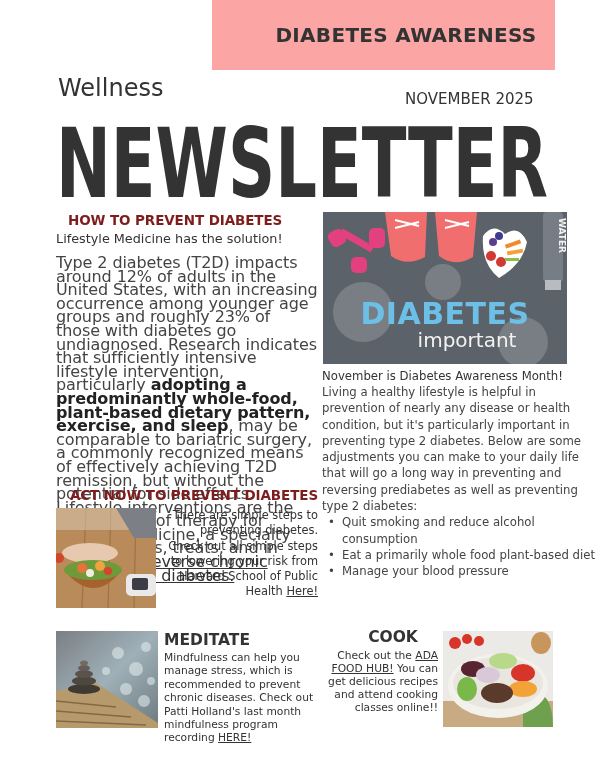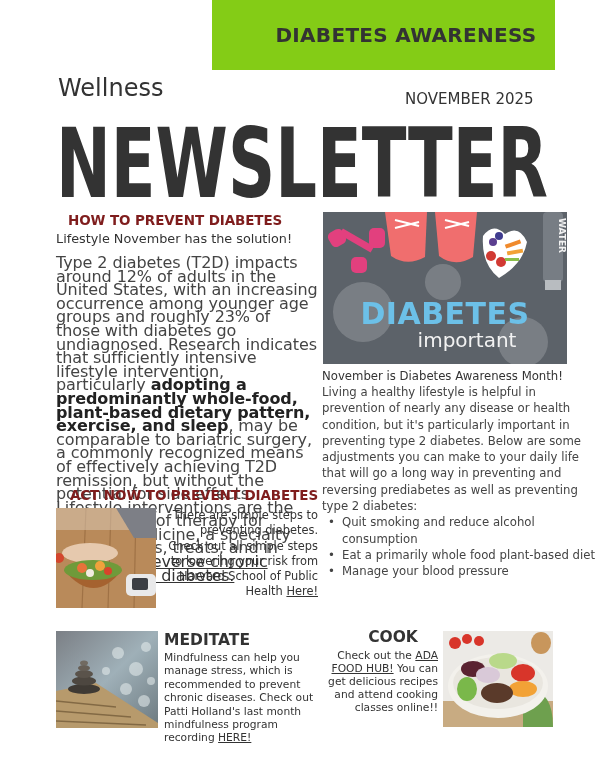--- a/index.html
+++ b/index.html
@@ -1,19 +1,19 @@
 <!DOCTYPE html>
 <html><head>
 <meta charset="utf-8">
 <style>
   * { box-sizing: border-box; margin: 0; padding: 0; }
   html, body { width: 600px; height: 776px; background: #ffffff; overflow: hidden; }
   body { position: relative; font-family: "DejaVu Sans", sans-serif; color: #333333; }
 
-  .banner { position: absolute; left: 212px; top: 0; width: 343px; height: 70px; background: #84cc16;
+  .banner { position: absolute; left: 212px; top: 0; width: 343px; height: 70px; background: #fca5a5;
     display: flex; align-items: center; justify-content: center; padding-left: 45px; }
   .banner-text { font-family: "DejaVu Sans", sans-serif; font-weight: bold; font-size: 20px; color: #333333; letter-spacing: 0.3px; }
 
   .wellness { position: absolute; left: 58px; top: 74px; font-size: 24px; color: #333333; font-family: "DejaVu Sans", sans-serif; }
   .issue-date { position: absolute; left: 405px; top: 90px; font-size: 15px; color: #333333; font-family: "DejaVu Sans", sans-serif; }
   .masthead { position: absolute; left: 56px; top: 104px; width: 492px; height: 95px; }
   .masthead svg { width: 100%; height: 100%; display: block; }
 
   .col-left { position: absolute; left: 56px; top: 212px; width: 262px; }
   .col-right { position: absolute; left: 322px; top: 212px; width: 278px; }
@@ -58,21 +58,21 @@
 <div class="wellness">Wellness</div>
 <div class="issue-date">NOVEMBER 2025</div>
 <div class="masthead">
   <svg viewBox="0 0 492 95" preserveAspectRatio="none">
     <text id="mast" x="0" y="93" textLength="492" lengthAdjust="spacingAndGlyphs" font-family="DejaVu Sans Condensed, DejaVu Sans, sans-serif" font-weight="bold" font-size="124" fill="#333333" transform="scale(1,0.78)" style="transform-origin:0 93px">NEWSLETTER</text>
   </svg>
 </div>
 
 <div class="col-left">
   <div class="h-section">HOW TO PREVENT DIABETES</div>
-  <div class="sub">Lifestyle November has the solution!</div>
+  <div class="sub">Lifestyle Medicine has the solution!</div>
   <p class="body-text"><span>Type 2 diabetes (T2D) impacts around 12% of adults in the United States, with an increasing occurrence among younger age groups and roughly 23% of those with diabetes go undiagnosed. Research indicates that sufficiently intensive lifestyle intervention, particularly </span><b>adopting a predominantly whole-food, plant-based dietary pattern, exercise, and sleep</b><span>, may be comparable to bariatric surgery, a commonly recognized means of effectively achieving T2D remission, but without the potential for side effects. Lifestyle interventions are the cornerstone of therapy for lifestyle medicine, a specialty that prevents, treats, and in some case </span><span class="link">reverse chronic diseases like diabetes.</span></p>
 </div>
 
 <div class="act">
   <div class="h-section">ACT NOW TO PREVENT DIABETES</div>
   <div class="act-row">
     <div class="thumb">
       <svg width="100" height="100" viewBox="0 0 100 100">
         <rect width="100" height="100" fill="#b98a5a"></rect>
         <g stroke="#8e6238" stroke-width="1.2" opacity=".6">

